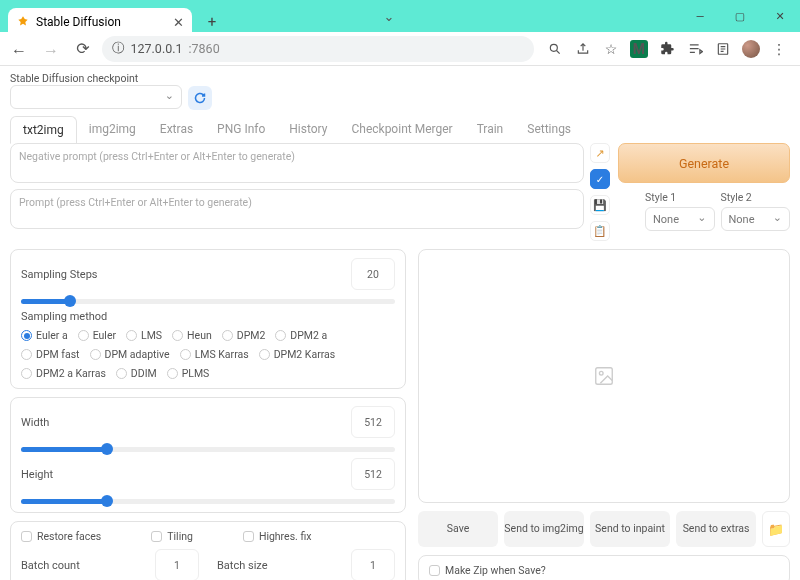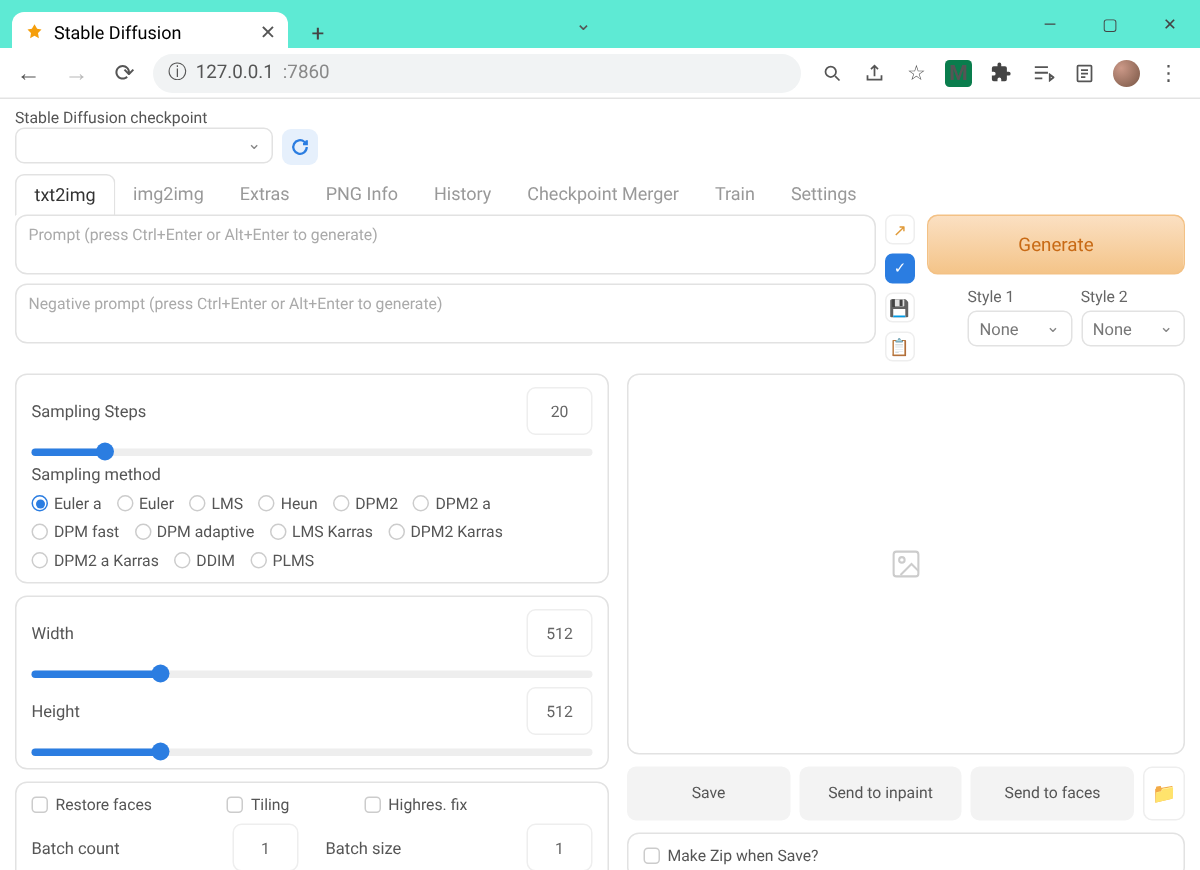--- a/index.html
+++ b/index.html
@@ -158,22 +158,22 @@
       <div>History</div>
       <div>Checkpoint Merger</div>
       <div>Train</div>
       <div>Settings</div>
     </div>
 
   <div class="main-row">
     <div class="left-col">
       <div class="prompt-wrap">
         <div class="prompt-col">
+          <div class="prompt-box">Negative prompt (press Ctrl+Enter or Alt+Enter to generate)</div>
           <div class="prompt-box">Prompt (press Ctrl+Enter or Alt+Enter to generate)</div>
-          <div class="prompt-box">Negative prompt (press Ctrl+Enter or Alt+Enter to generate)</div>
         </div>
         <div class="mini-col">
           <div class="mini-btn mini-folder">↗</div>
           <div class="mini-btn mini-check">✓</div>
           <div class="mini-btn">💾</div>
           <div class="mini-btn">📋</div>
         </div>
         <div class="right-top">
           <div class="btn-generate">Generate</div>
           <div class="style-row">
@@ -326,22 +326,23 @@
         <div class="result-col">
           <div class="result-canvas">
             <svg width="22" height="22" viewBox="0 0 24 24" fill="none" stroke="#ccc" stroke-width="1.5">
                 <rect x="3" y="3" width="18" height="18" rx="2"></rect>
                 <circle cx="9" cy="9" r="2"></circle>
                 <path d="M21 17l-5-5-8 8"></path>
               </svg>
           </div>
           <div class="result-actions">
             <div class="act-btn">Save</div>
+            <div class="act-btn">Send to img2img</div>
             <div class="act-btn">Send to inpaint</div>
-            <div class="act-btn">Send to faces</div>
+            <div class="act-btn">Send to extras</div>
             <div class="small-folder">📁</div>
           </div>
           <div class="panel" style="margin-top:0">
             <div class="check-item">
                 <span class="box"></span>
                 <span style="font-size:10.5px;color:#555">Make Zip when Save?</span>
               </div>
           </div>
         </div>
       </div>

